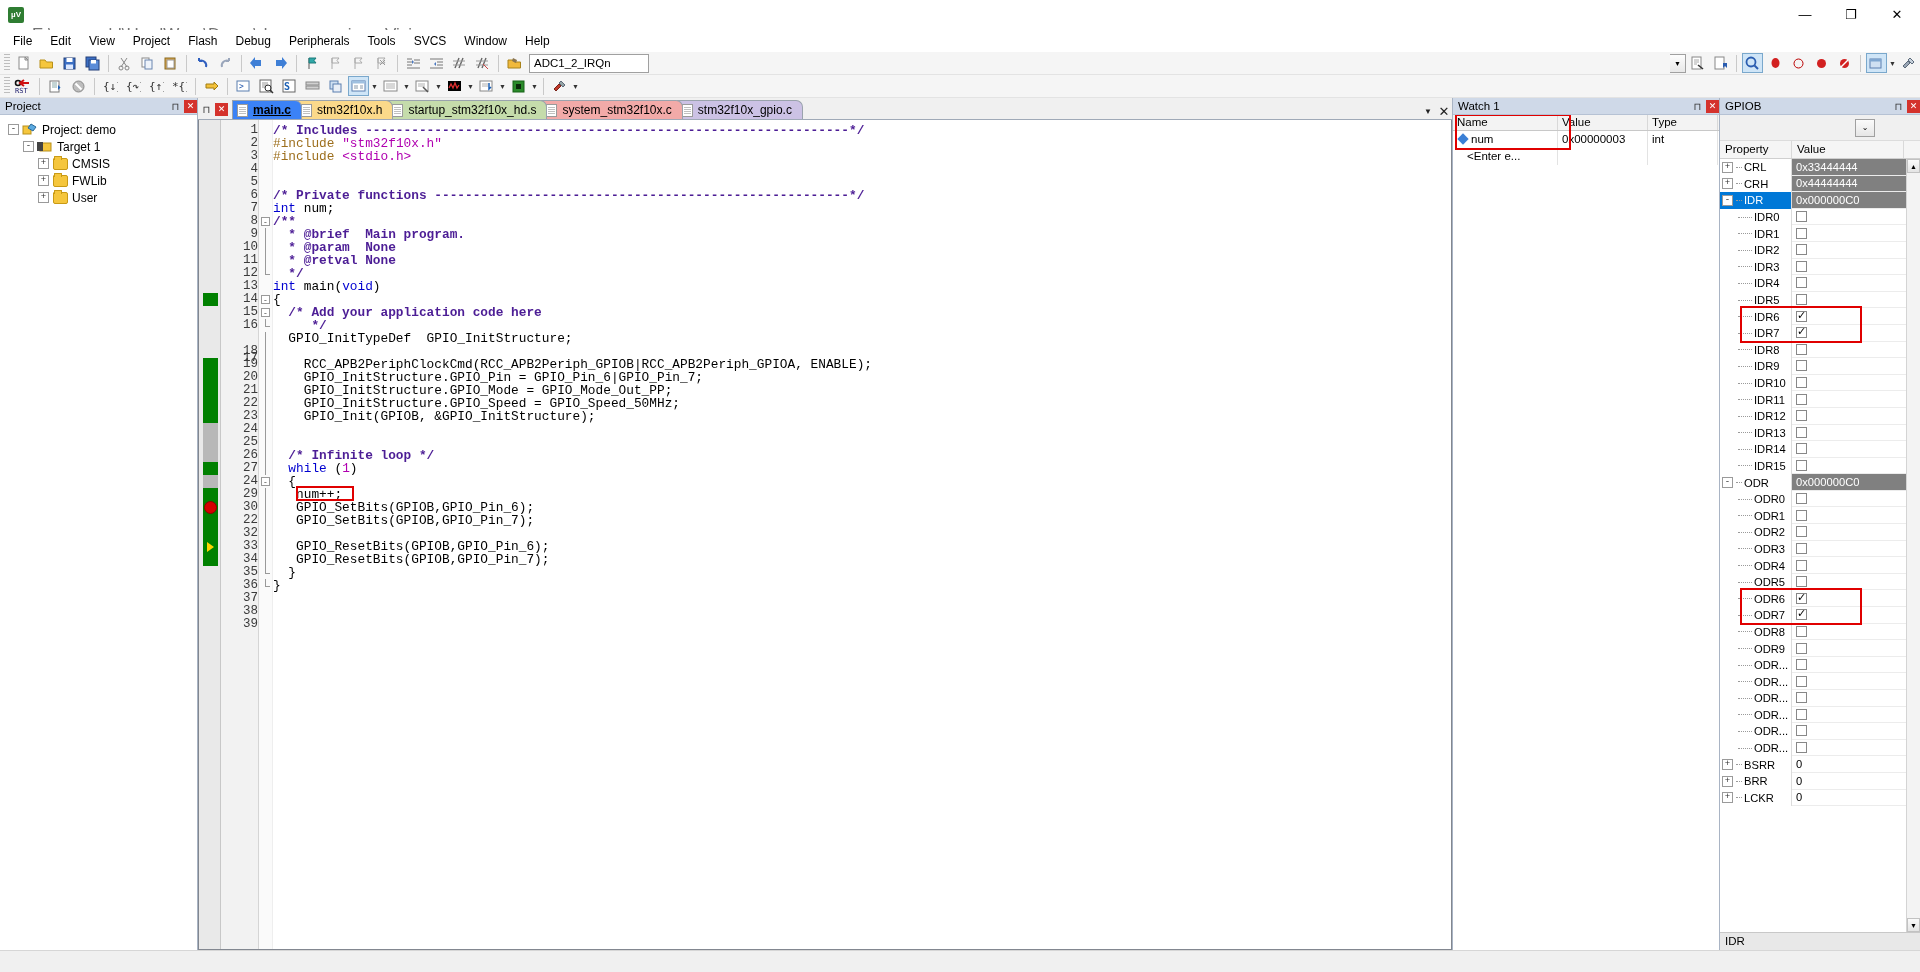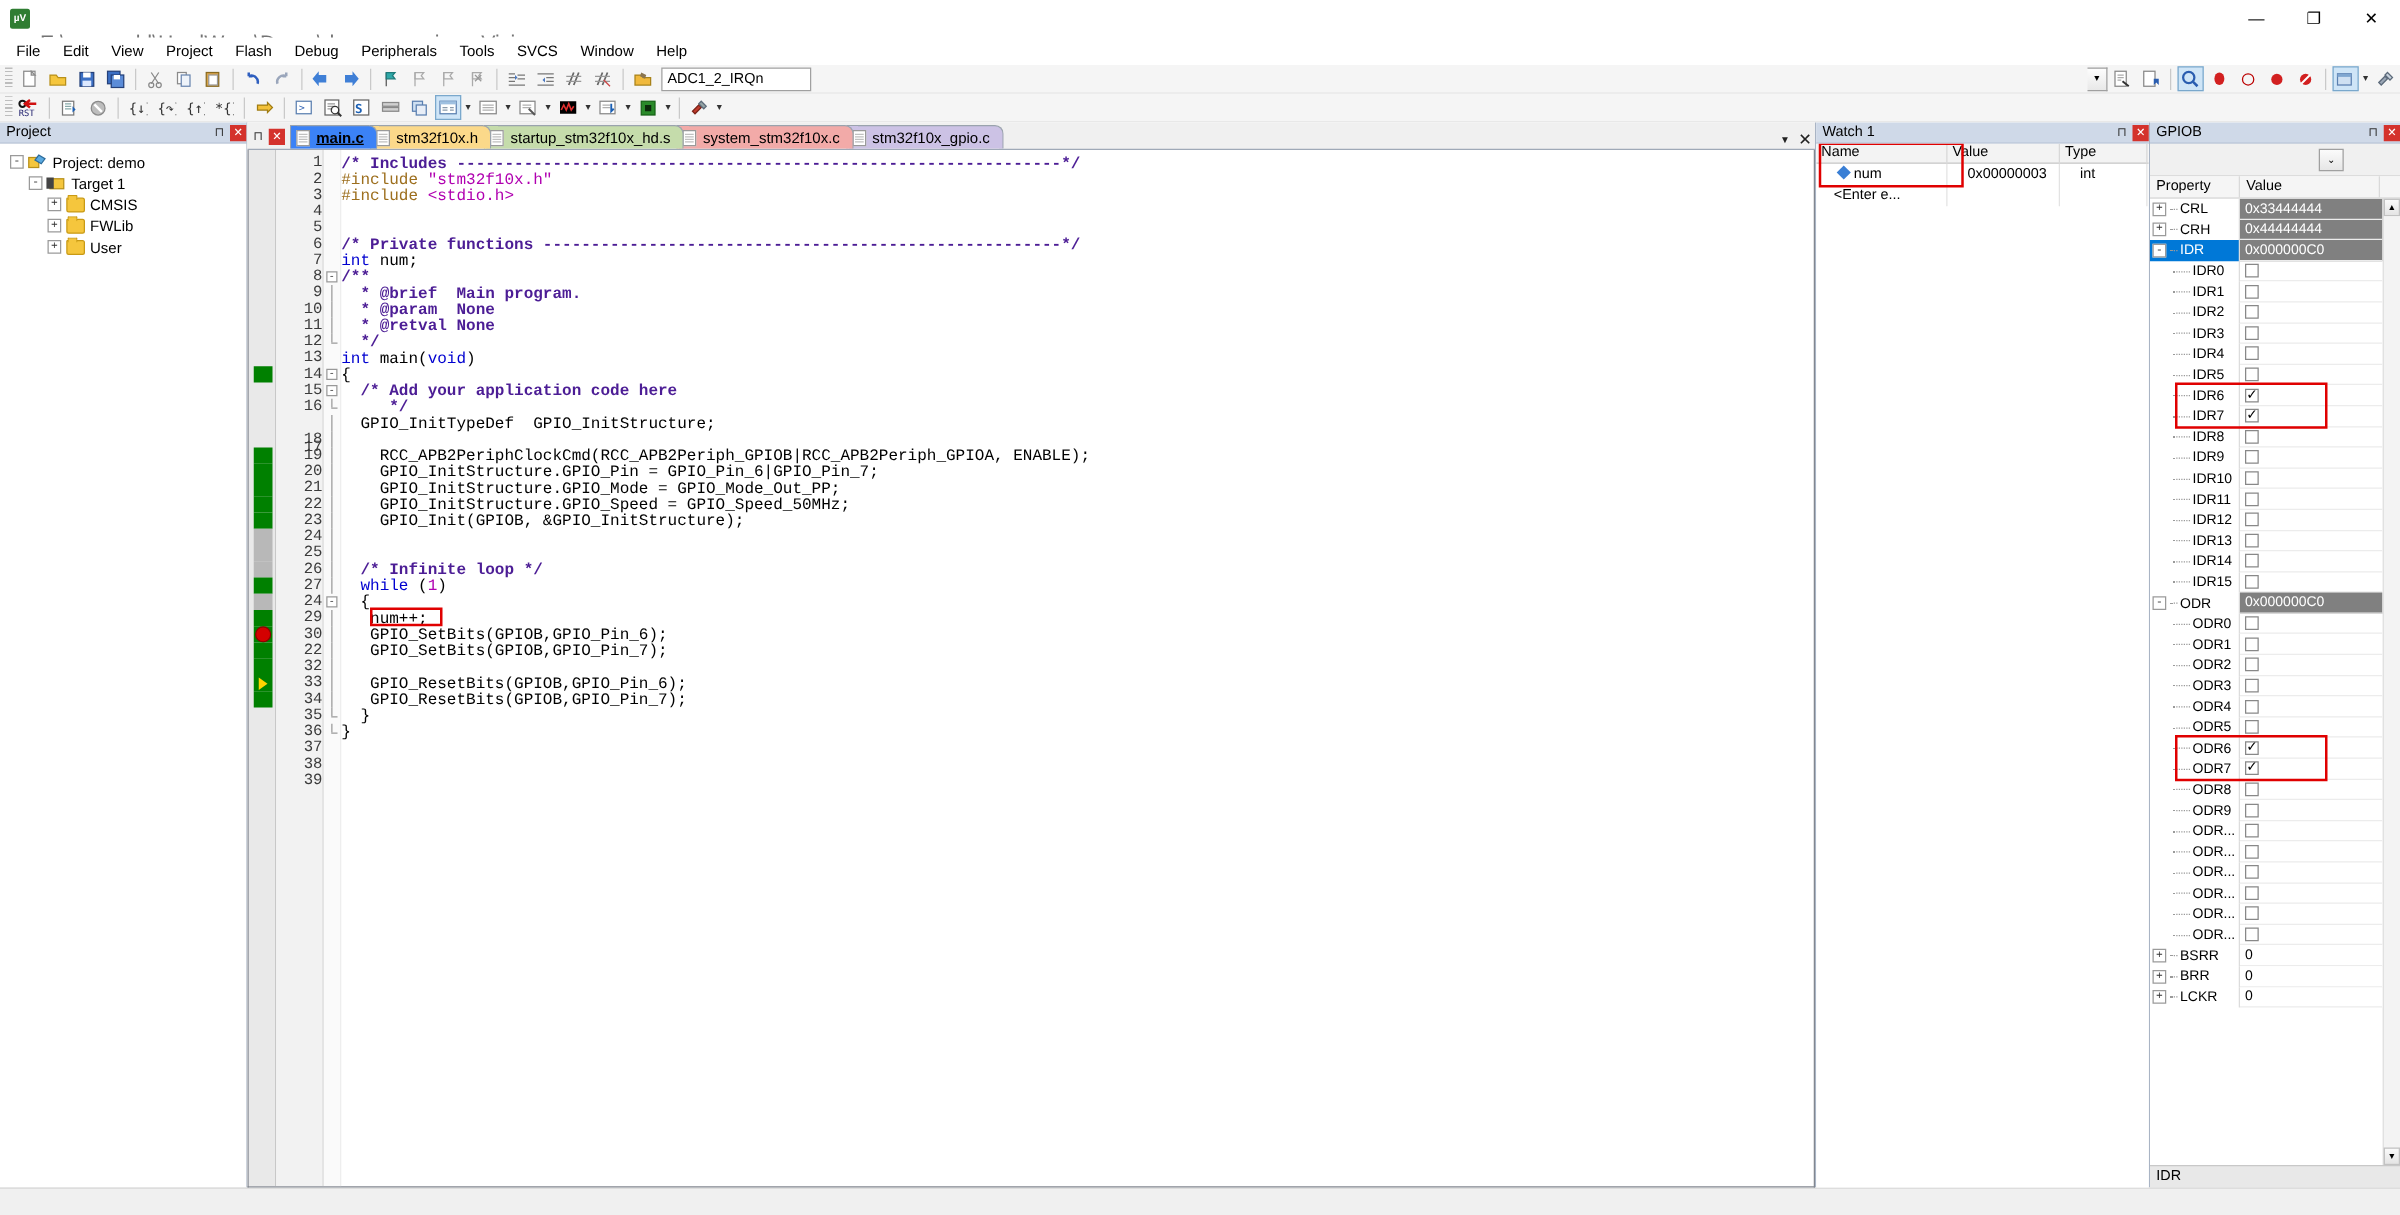--- a/index.html
+++ b/index.html
@@ -152,21 +152,21 @@
   .fold-end { position: absolute; left: 6px; width: 5px; height: 1px; background: #999; }
   .redbox { position: absolute; border: 2px solid #e00000; pointer-events: none; }
 
   
   #watch-panel { width: 268px; min-width: 268px; border-left: 1px solid #a9b4c4;
                  border-right: 1px solid #a9b4c4; }
   .watch-grid { flex: 1; background: #fff; position: relative; overflow: hidden; }
   .wg-head { display: flex; height: 16px; background: #f3f3f3; border-bottom: 1px solid #c8c8c8; }
   .wg-h { font-size: 11.5px; padding-left: 4px; border-right: 1px solid #d8d8d8; line-height: 15px; }
   .wg-row { display: flex; height: 17px; align-items: center; font-size: 11.5px; }
-  .wg-c { padding-left: 16px; border-right: 1px solid #e3e3e3; height: 17px; line-height: 17px;
+  .wg-c { padding-left: 4px; border-right: 1px solid #e3e3e3; height: 17px; line-height: 17px;
           overflow: hidden; white-space: nowrap; }
   .diamond { width: 8px; height: 8px; background: #3a7fd5; transform: rotate(45deg);
              display: inline-block; margin: 0 4px 0 2px; }
 
   
   #periph-panel { width: 200px; min-width: 200px; }
   .periph-top { height: 26px; min-height:26px; background: #f0f0f0; display: flex;
                 align-items: center; justify-content: center; border-bottom: 1px solid #dcdcdc; }
   .periph-combo-btn { width: 20px; height: 18px; border: 1px solid #a0a0a0;
      background: linear-gradient(#fbfbfb,#e6e6e6); display:flex;align-items:center;justify-content:center;

